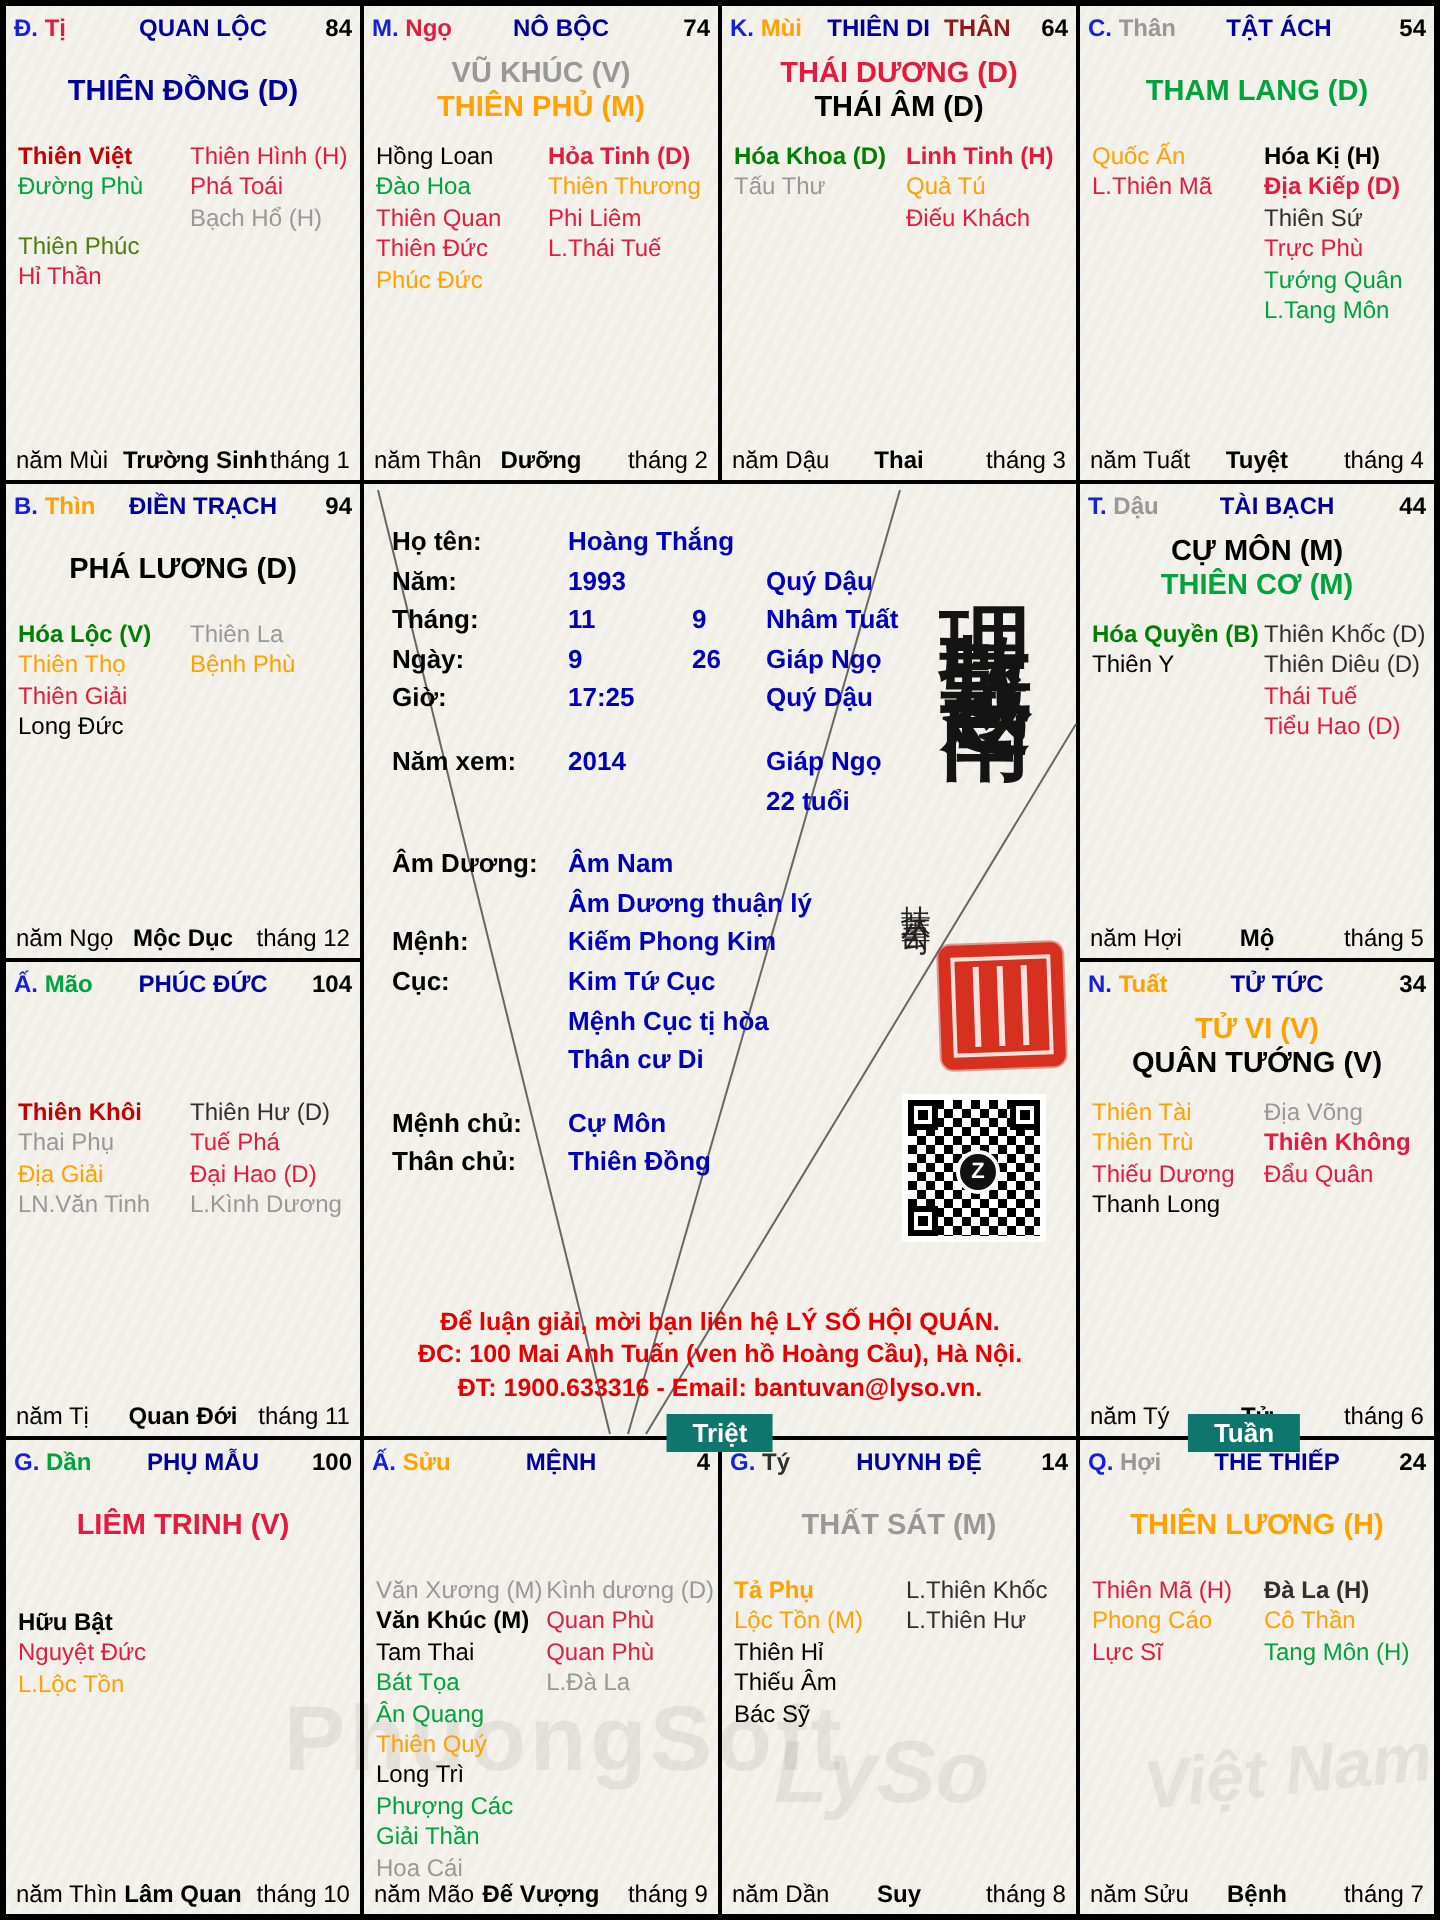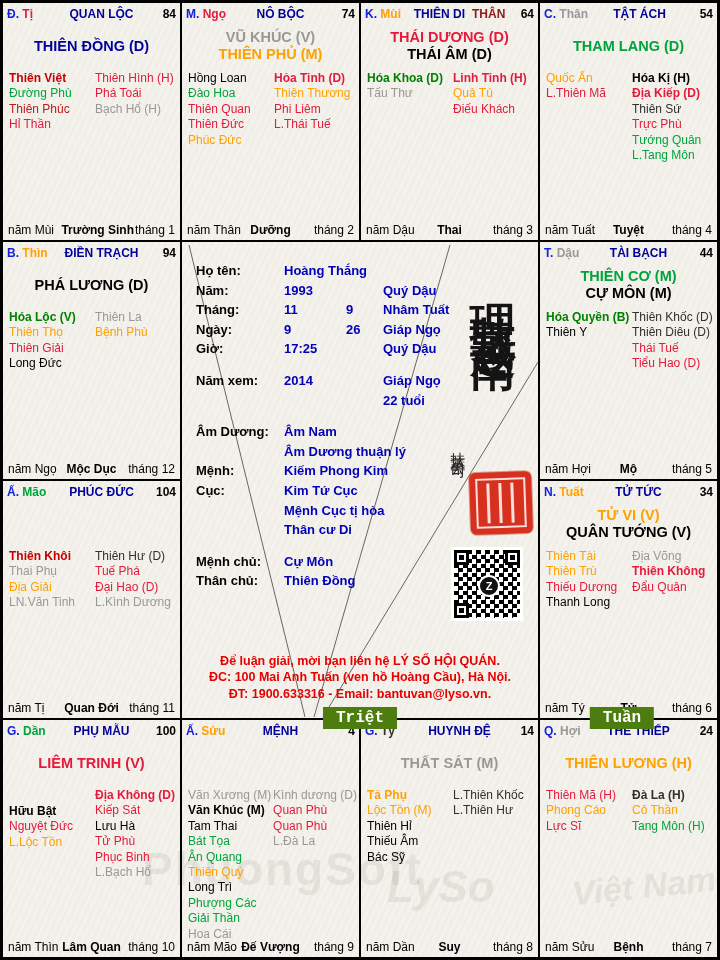--- a/index.html
+++ b/index.html
@@ -62,22 +62,22 @@
       box-shadow:-12px 0 0 rgba(255,255,255,.85),12px 0 0 rgba(255,255,255,.85);}
   #qr{position:absolute;left:272px;top:308px;width:66px;height:68px;z-index:3;background:#fff;
       background-image:conic-gradient(#000 90deg,transparent 90deg 180deg,#000 180deg 270deg,transparent 270deg);
       background-size:9px 9px;outline:3px solid #fff;}
   .qf{position:absolute;width:15px;height:15px;border:3px solid #000;background:#fff;box-sizing:border-box;}
   .qf::after{content:"";position:absolute;left:2px;top:2px;width:5px;height:5px;background:#000;}
   .qf.tl{left:0;top:0}.qf.tr{right:0;top:0}.qf.bl{left:0;bottom:0}
   #qr-logo{position:absolute;left:24px;top:25px;width:18px;height:18px;border-radius:50%;background:#111;
       border:2px solid #fff;color:#fff;font-size:11px;font-weight:bold;text-align:center;line-height:18px;}
 
-  .badge{position:absolute;z-index:30;background:#4d7c0f;color:#fff;font-weight:bold;font-size:16px;
-         padding:2px 13px;white-space:nowrap;font-family:Liberation Mono, monospace;}
+  .badge{position:absolute;z-index:30;background:#0f766e;color:#fff;font-weight:bold;font-size:13px;
+         padding:2px 13px;white-space:nowrap;}
   #badge-triet{left:358px;top:705px;transform:translateX(-50%);}
   #badge-tuan{left:620px;top:705px;transform:translateX(-50%);}
 </style>
 </head>
 <body>
 
 <div id="board">
   <div class="wm wm0">PhuongSoft</div>
   <div class="wm wm1">LySo</div>
   <div class="wm wm2">Việt Nam</div>
@@ -88,21 +88,21 @@
         <span class="pname"><span>QUAN LỘC</span></span>
         <span class="num">84</span>
       </div>
       <div class="mains">
         <div class="ms" style="color: rgb(0, 0, 155);">THIÊN ĐỒNG (D)</div>
       </div>
       <div class="lists">
         <div class="colL">
           <div class="si" style="color: rgb(196, 0, 0); font-weight: bold;">Thiên Việt</div>
           <div class="si" style="color: rgb(0, 163, 60);">Đường Phù</div>
-          <div class="si" style="color: #b91c1c;">Thiên Phúc</div>
+          <div class="si" style="color: #4d7c0f; margin-top: 14px;">Thiên Phúc</div>
           <div class="si" style="color: rgb(227, 27, 60);">Hỉ Thần</div>
         </div>
         <div class="colR">
           <div class="si" style="color: rgb(227, 27, 60);">Thiên Hình (H)</div>
           <div class="si" style="color: rgb(227, 27, 60);">Phá Toái</div>
           <div class="si" style="color: rgb(152, 152, 152);">Bạch Hổ (H)</div>
         </div>
       </div>
       <div class="foot">
         <span class="fl">năm Mùi</span>
@@ -224,22 +224,22 @@
         <span class="fr">tháng 12</span>
       </div>
     </div>
   <div class="cell c-dau">
       <div class="hdr">
         <span class="branch"><span style="color: rgb(19, 32, 220);">T. </span><span style="color: rgb(152, 152, 152);">Dậu</span></span>
         <span class="pname"><span>TÀI BẠCH</span></span>
         <span class="num">44</span>
       </div>
       <div class="mains">
+        <div class="ms" style="color: rgb(0, 0, 0);">CỰ MÔN (M)</div>
         <div class="ms" style="color: rgb(0, 163, 60);">THIÊN CƠ (M)</div>
-        <div class="ms" style="color: rgb(0, 0, 0);">CỰ MÔN (M)</div>
       </div>
       <div class="lists">
         <div class="colL">
           <div class="si" style="color: rgb(0, 128, 0); font-weight: bold;">Hóa Quyền (B)</div>
           <div class="si" style="color: rgb(0, 0, 0);">Thiên Y</div>
         </div>
         <div class="colR">
           <div class="si" style="color: rgb(48, 48, 48);">Thiên Khốc (D)</div>
           <div class="si" style="color: rgb(48, 48, 48);">Thiên Diêu (D)</div>
           <div class="si" style="color: rgb(227, 27, 60);">Thái Tuế</div>
@@ -315,28 +315,20 @@
         <span class="num">100</span>
       </div>
       <div class="mains">
         <div class="ms" style="color: rgb(227, 27, 60);">LIÊM TRINH (V)</div>
       </div>
       <div class="lists">
         <div class="colL">
           <div class="si" style="color: rgb(0, 0, 0); font-weight: bold; margin-top: 16px;">Hữu Bật</div>
           <div class="si" style="color: rgb(227, 27, 60);">Nguyệt Đức</div>
           <div class="si" style="color: rgb(255, 161, 0);">L.Lộc Tồn</div>
-        </div>
-        <div class="colR">
-          <div class="si" style="color: rgb(227, 27, 60); font-weight: bold;">Địa Không (D)</div>
-          <div class="si" style="color: rgb(227, 27, 60);">Kiếp Sát</div>
-          <div class="si" style="color: rgb(0, 0, 0);">Lưu Hà</div>
-          <div class="si" style="color: rgb(227, 27, 60);">Tử Phù</div>
-          <div class="si" style="color: rgb(227, 27, 60);">Phục Binh</div>
-          <div class="si" style="color: rgb(152, 152, 152);">L.Bạch Hổ</div>
         </div>
       </div>
       <div class="foot">
         <span class="fl">năm Thìn</span>
         <span class="fm">Lâm Quan</span>
         <span class="fr">tháng 10</span>
       </div>
     </div>
   <div class="cell c-suu">
       <div class="hdr">

